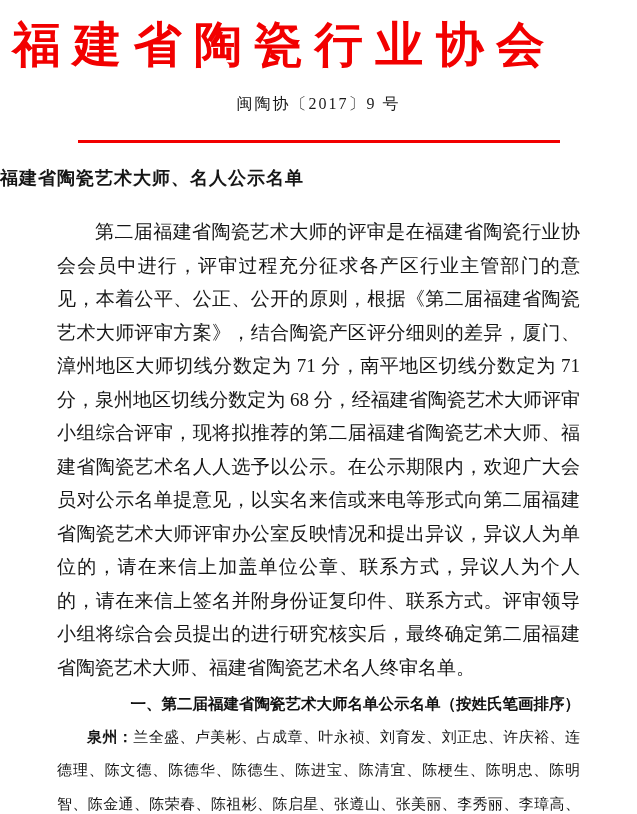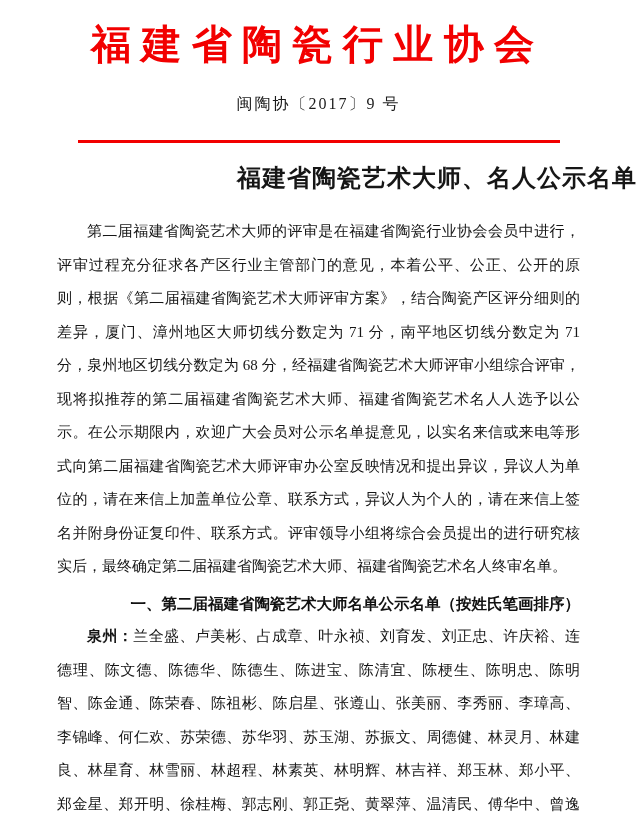--- a/index.html
+++ b/index.html
@@ -8,22 +8,21 @@
     width: 637px;
     height: 814px;
     margin: 0 auto;
     background: #ffffff;
     overflow: hidden;
     font-family: "Liberation Serif", "DejaVu Serif", serif;
     color: #141414;
   }
   .org-title {
     margin: 20px 12px 0 0;
-    text-align: center;
-    font-size: 40px;
+    font-size: 48px;
     line-height: 50px;
     font-weight: bold;
     color: var(--accent, #f20000);
     letter-spacing: 0.26em;
     text-indent: 0.26em;
     white-space: nowrap;
   }
   .doc-number {
     margin-top: 24px;
     text-align: center;
@@ -33,30 +32,30 @@
     color: #1a1a1a;
   }
   .rule {
     width: 482px;
     margin: 26px auto 0 auto;
     border: none;
     border-top: 3px solid var(--accent, #f20000);
   }
   .doc-title {
     margin: 22px 0 0 0;
-    text-align: right;
-    font-size: 24px;
+    text-align: left;
+    font-size: 18px;
     line-height: 26px;
     font-weight: bold;
     letter-spacing: 1px;
     color: #161616;
   }
   .body-para {
     margin: 24px 57px 0 57px;
-    font-size: 15px;
+    font-size: 19px;
     line-height: 33.5px;
     text-align: justify;
     text-justify: inter-ideograph;
     text-indent: 2em;
     word-break: break-all;
     color: #161616;
   }
   .section-heading {
     margin: 3px 57px 0 57px;
     font-size: 15.5px;

